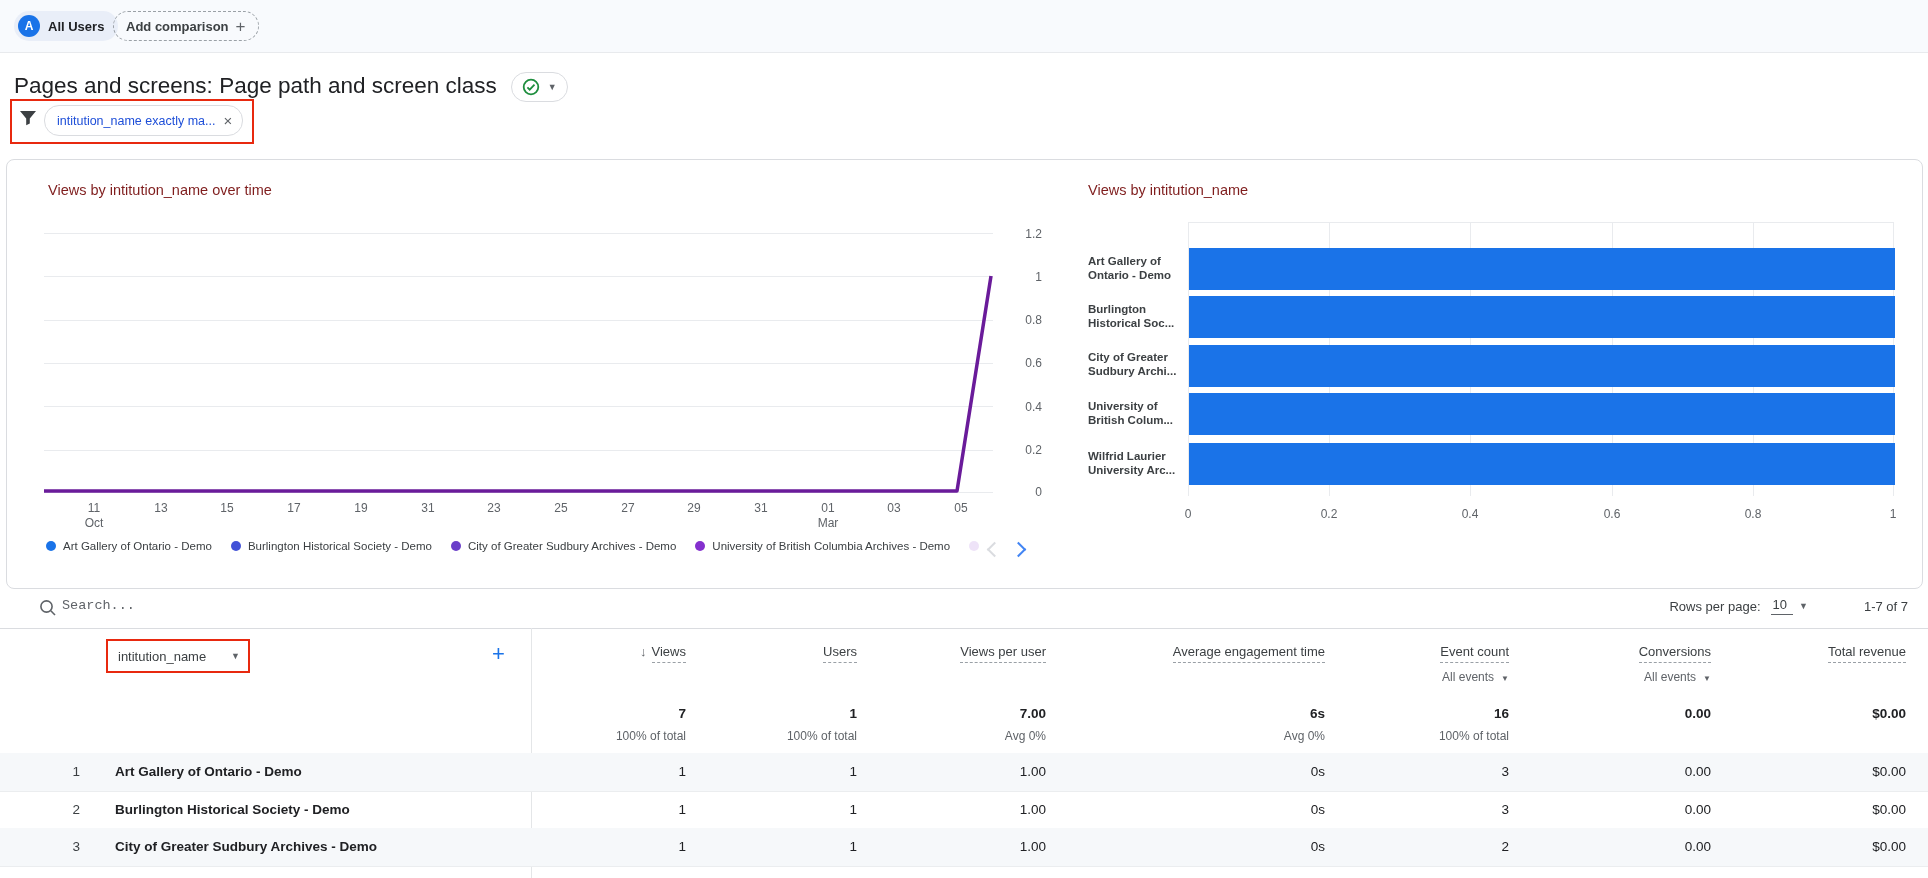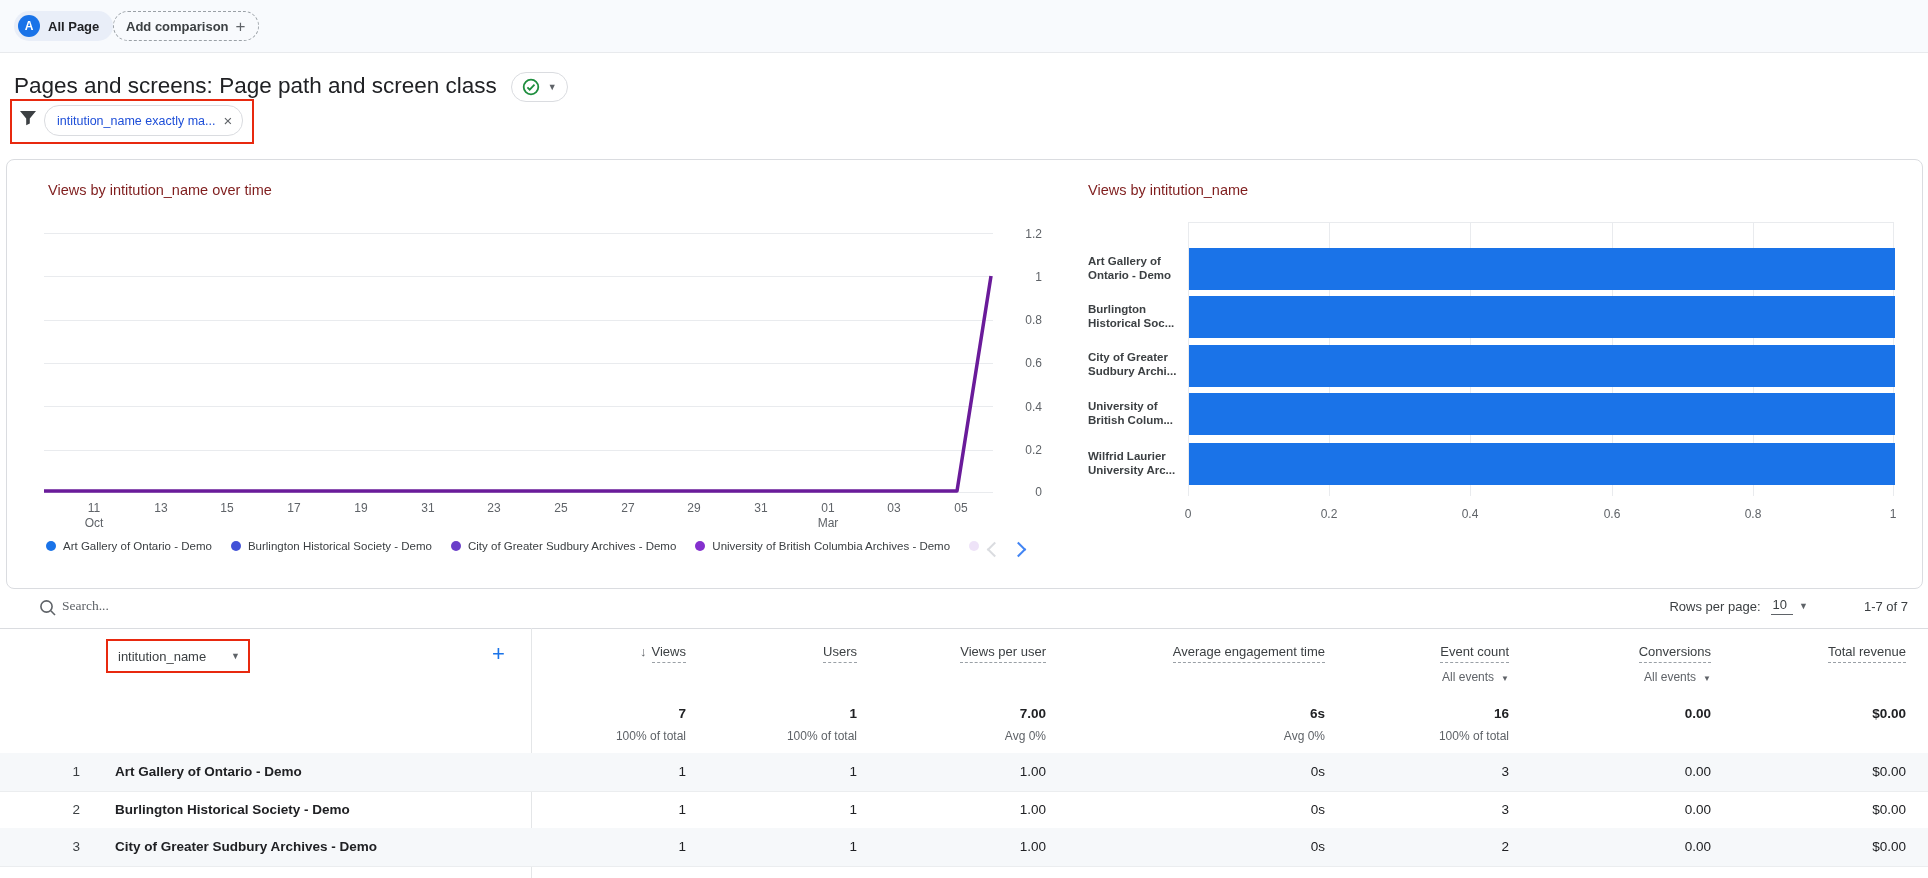--- a/index.html
+++ b/index.html
@@ -44,21 +44,21 @@
   .chev-r{left:1006px;border-color:#4285f4;transform:rotate(225deg)}
   
   .bplot{left:1181px;top:62px;width:706px;height:273px;border-top:1px solid #e9ebee}
   .grid-v{position:absolute;top:0;width:1px;height:273px;background:#e9ebee}
   .bar{position:absolute;left:1px;height:42px;background:#1a73e8}
   .bcat{position:absolute;left:1081px;width:98px;font-size:11.5px;font-weight:bold;color:#3c4043;line-height:14px}
   .bxticks{left:1181px;top:347px;width:706px;height:16px}
   .bxtick{position:absolute;transform:translateX(-50%);font-size:12px;color:#5f6368}
   
   .searchrow{left:0;top:593px;width:1928px;height:34px}
-  .searchinput{position:absolute;left:60px;top:4px;width:420px;border:none;outline:none;font-size:13.5px;color:#202124;background:transparent;font-family:Liberation Serif, serif}
+  .searchinput{position:absolute;left:60px;top:4px;width:420px;border:none;outline:none;font-size:13.5px;color:#202124;background:transparent;font-family:Liberation Mono, monospace}
   .searchinput::placeholder{color:#5f6368}
   .pager{position:absolute;right:20px;top:4px;display:flex;align-items:center;font-size:13px;color:#3c4043}
   .rpp-val{border-bottom:1px solid #5f6368;padding:0 6px 2px 2px;margin-left:10px}
   .pager .caret{margin-left:6px}
   .pager-range{margin-left:56px}
   
   .thead-line{left:0;top:628px;width:1928px;height:1px;background:#dadce0}
   .vdivider{left:531px;top:628px;width:1px;height:250px;background:#e4e6e8}
   .thead{left:0;top:628px;width:1928px;height:70px}
   .redbox-dim{position:absolute;left:106px;top:11px;width:122px;height:30px;border:2px solid #e8290f;display:flex;align-items:center;justify-content:space-between;padding:0 8px 0 10px;cursor:pointer}
@@ -79,21 +79,21 @@
   .rnum{position:absolute;left:40px;width:40px;text-align:right;font-size:13.5px;color:#3c4043;line-height:37px}
   .rname{position:absolute;left:115px;font-size:13.5px;font-weight:bold;color:#202124;line-height:37px;white-space:nowrap}
   .rval{font-size:13.5px;color:#202124;line-height:37px}
 </style>
 </head>
 <body>
 
 <div class="abs topbar">
   <div class="abs chip-users">
     <span class="avatar">A</span>
-    <span class="lbl">All Page</span>
+    <span class="lbl">All Users</span>
   </div>
   <div class="abs chip-add">
     <span class="lbl">Add comparison</span>
     <span class="plus">+</span>
   </div>
 </div>
 
 <div class="abs titlerow">
   <span class="pagetitle">Pages and screens: Page path and screen class</span>
   <span class="statuspill">

